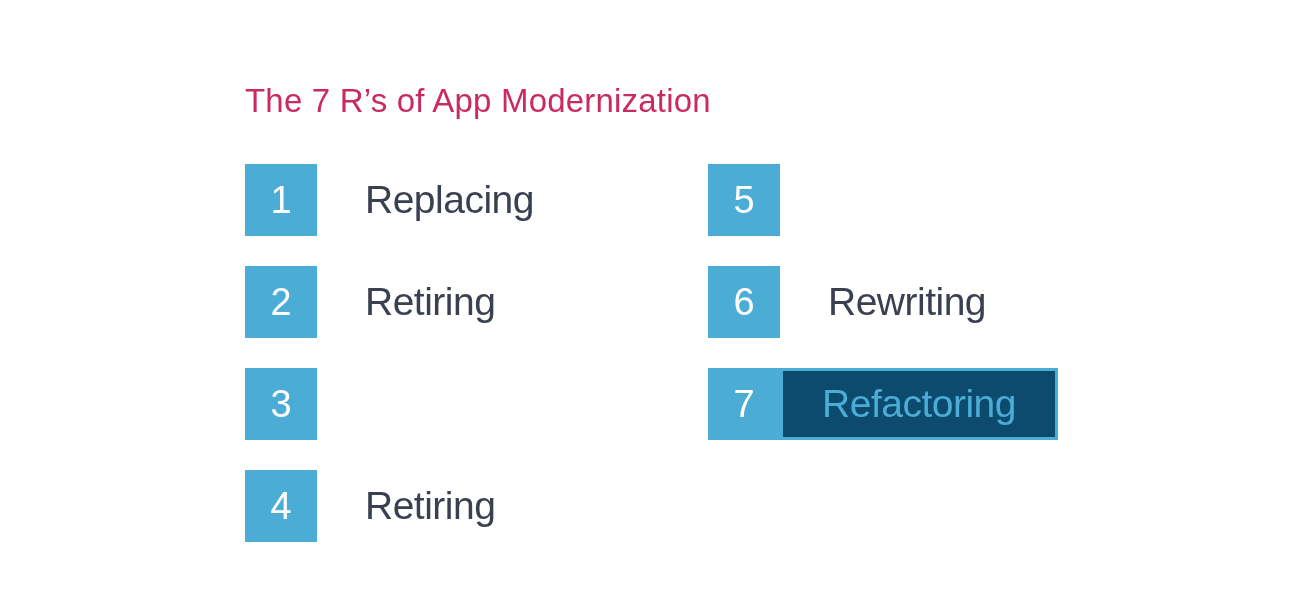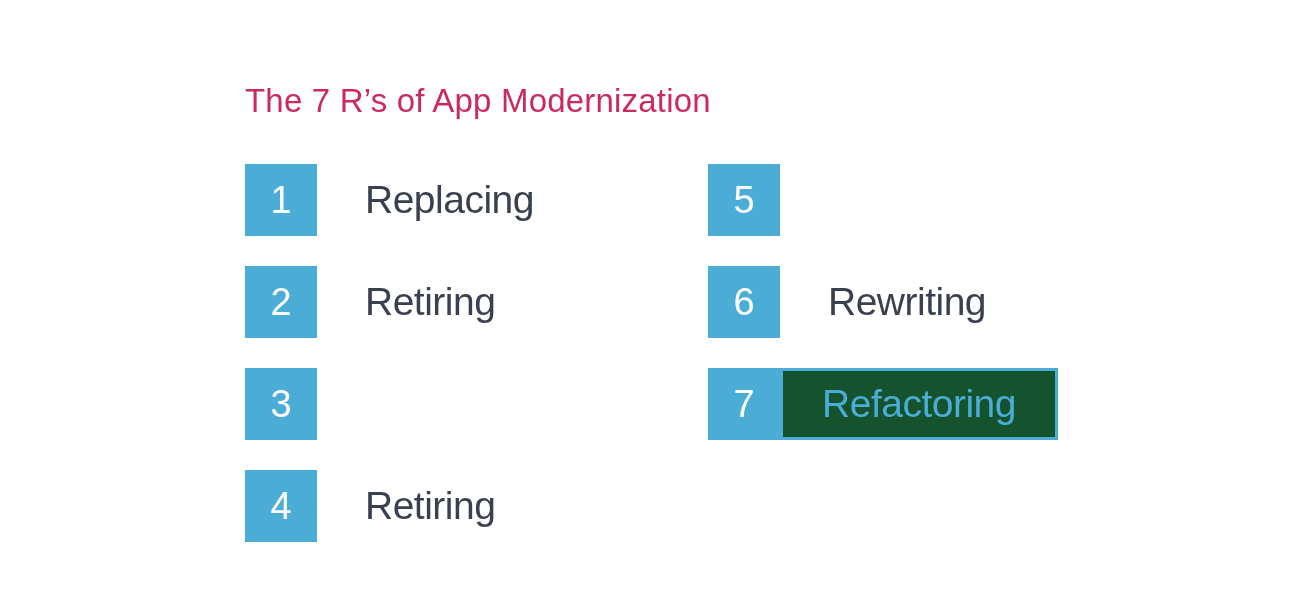--- a/index.html
+++ b/index.html
@@ -61,21 +61,21 @@
     letter-spacing: -0.5px;
     color: #3a4050;
     white-space: nowrap;
     text-align: center;
   }
   .highlight-box {
     box-sizing: border-box;
     width: 278px;
     height: 72px;
     border: 3px solid #4bacd6;
-    background: #14532d;
+    background: #0c4a6e;
     display: flex;
     align-items: center;
     justify-content: center;
   }
   .highlight-box .label {
     margin-left: 0;
     color: #4bacd6;
   }
 </style>
 </head>

